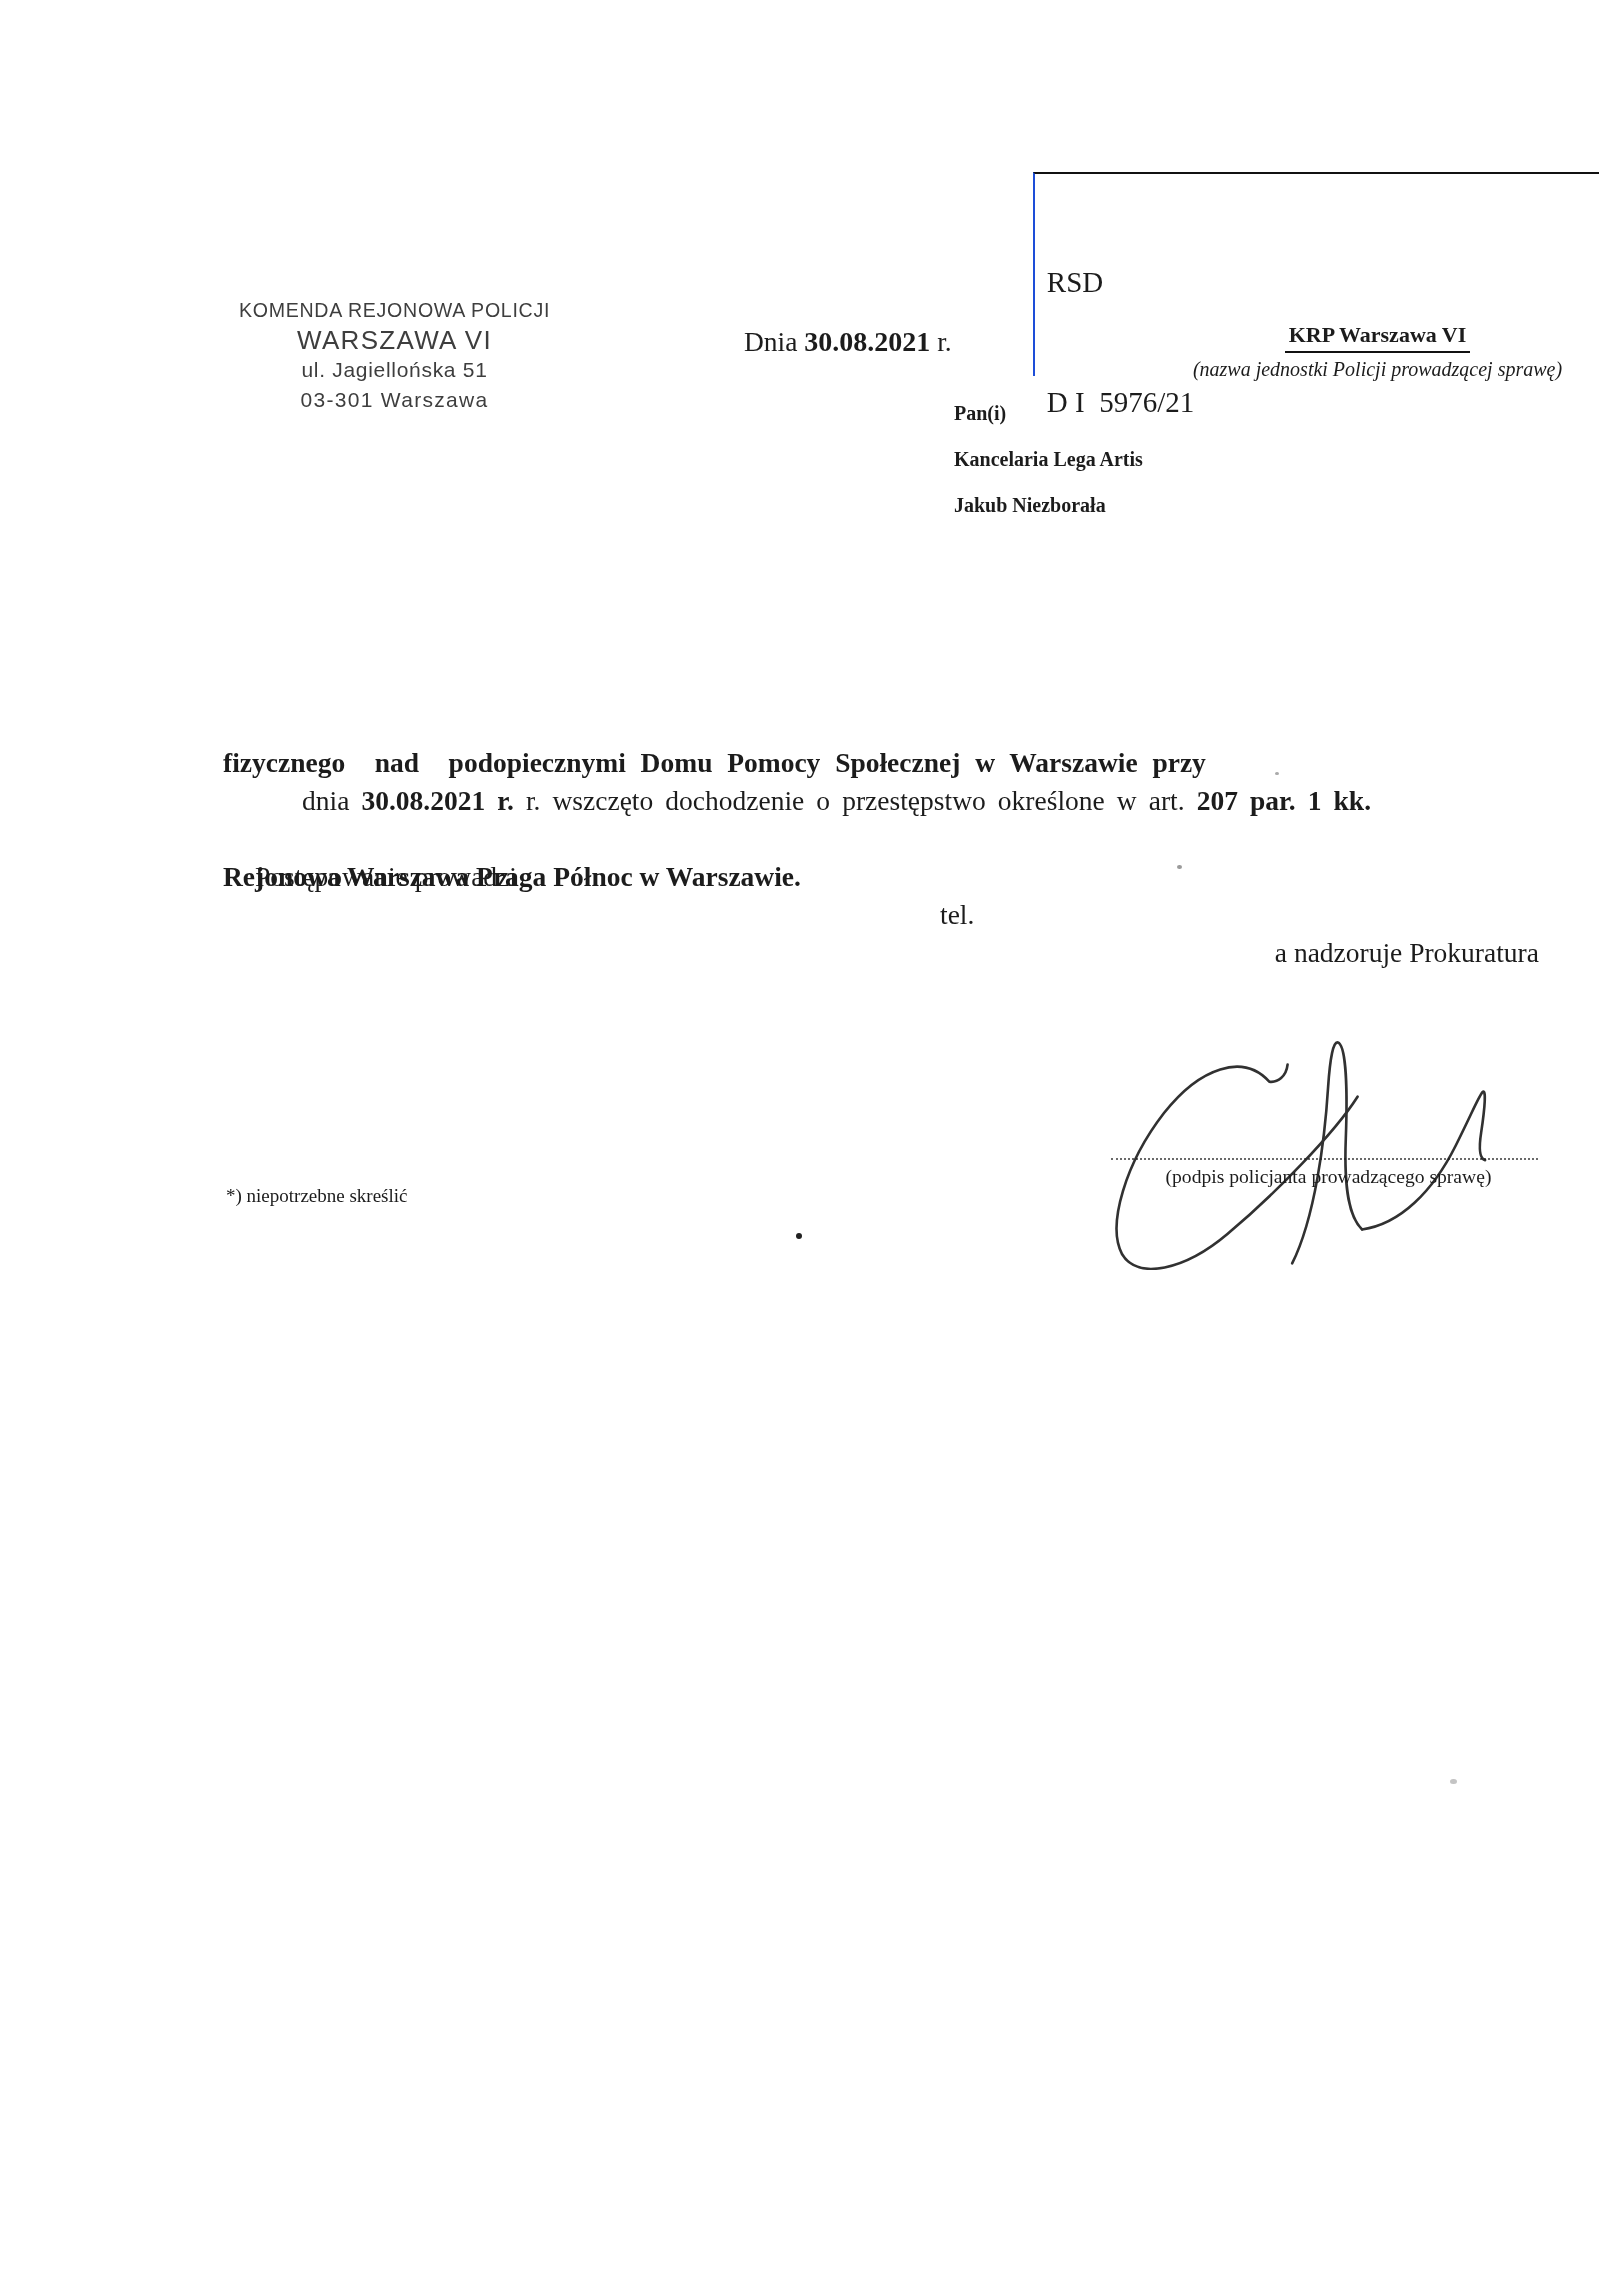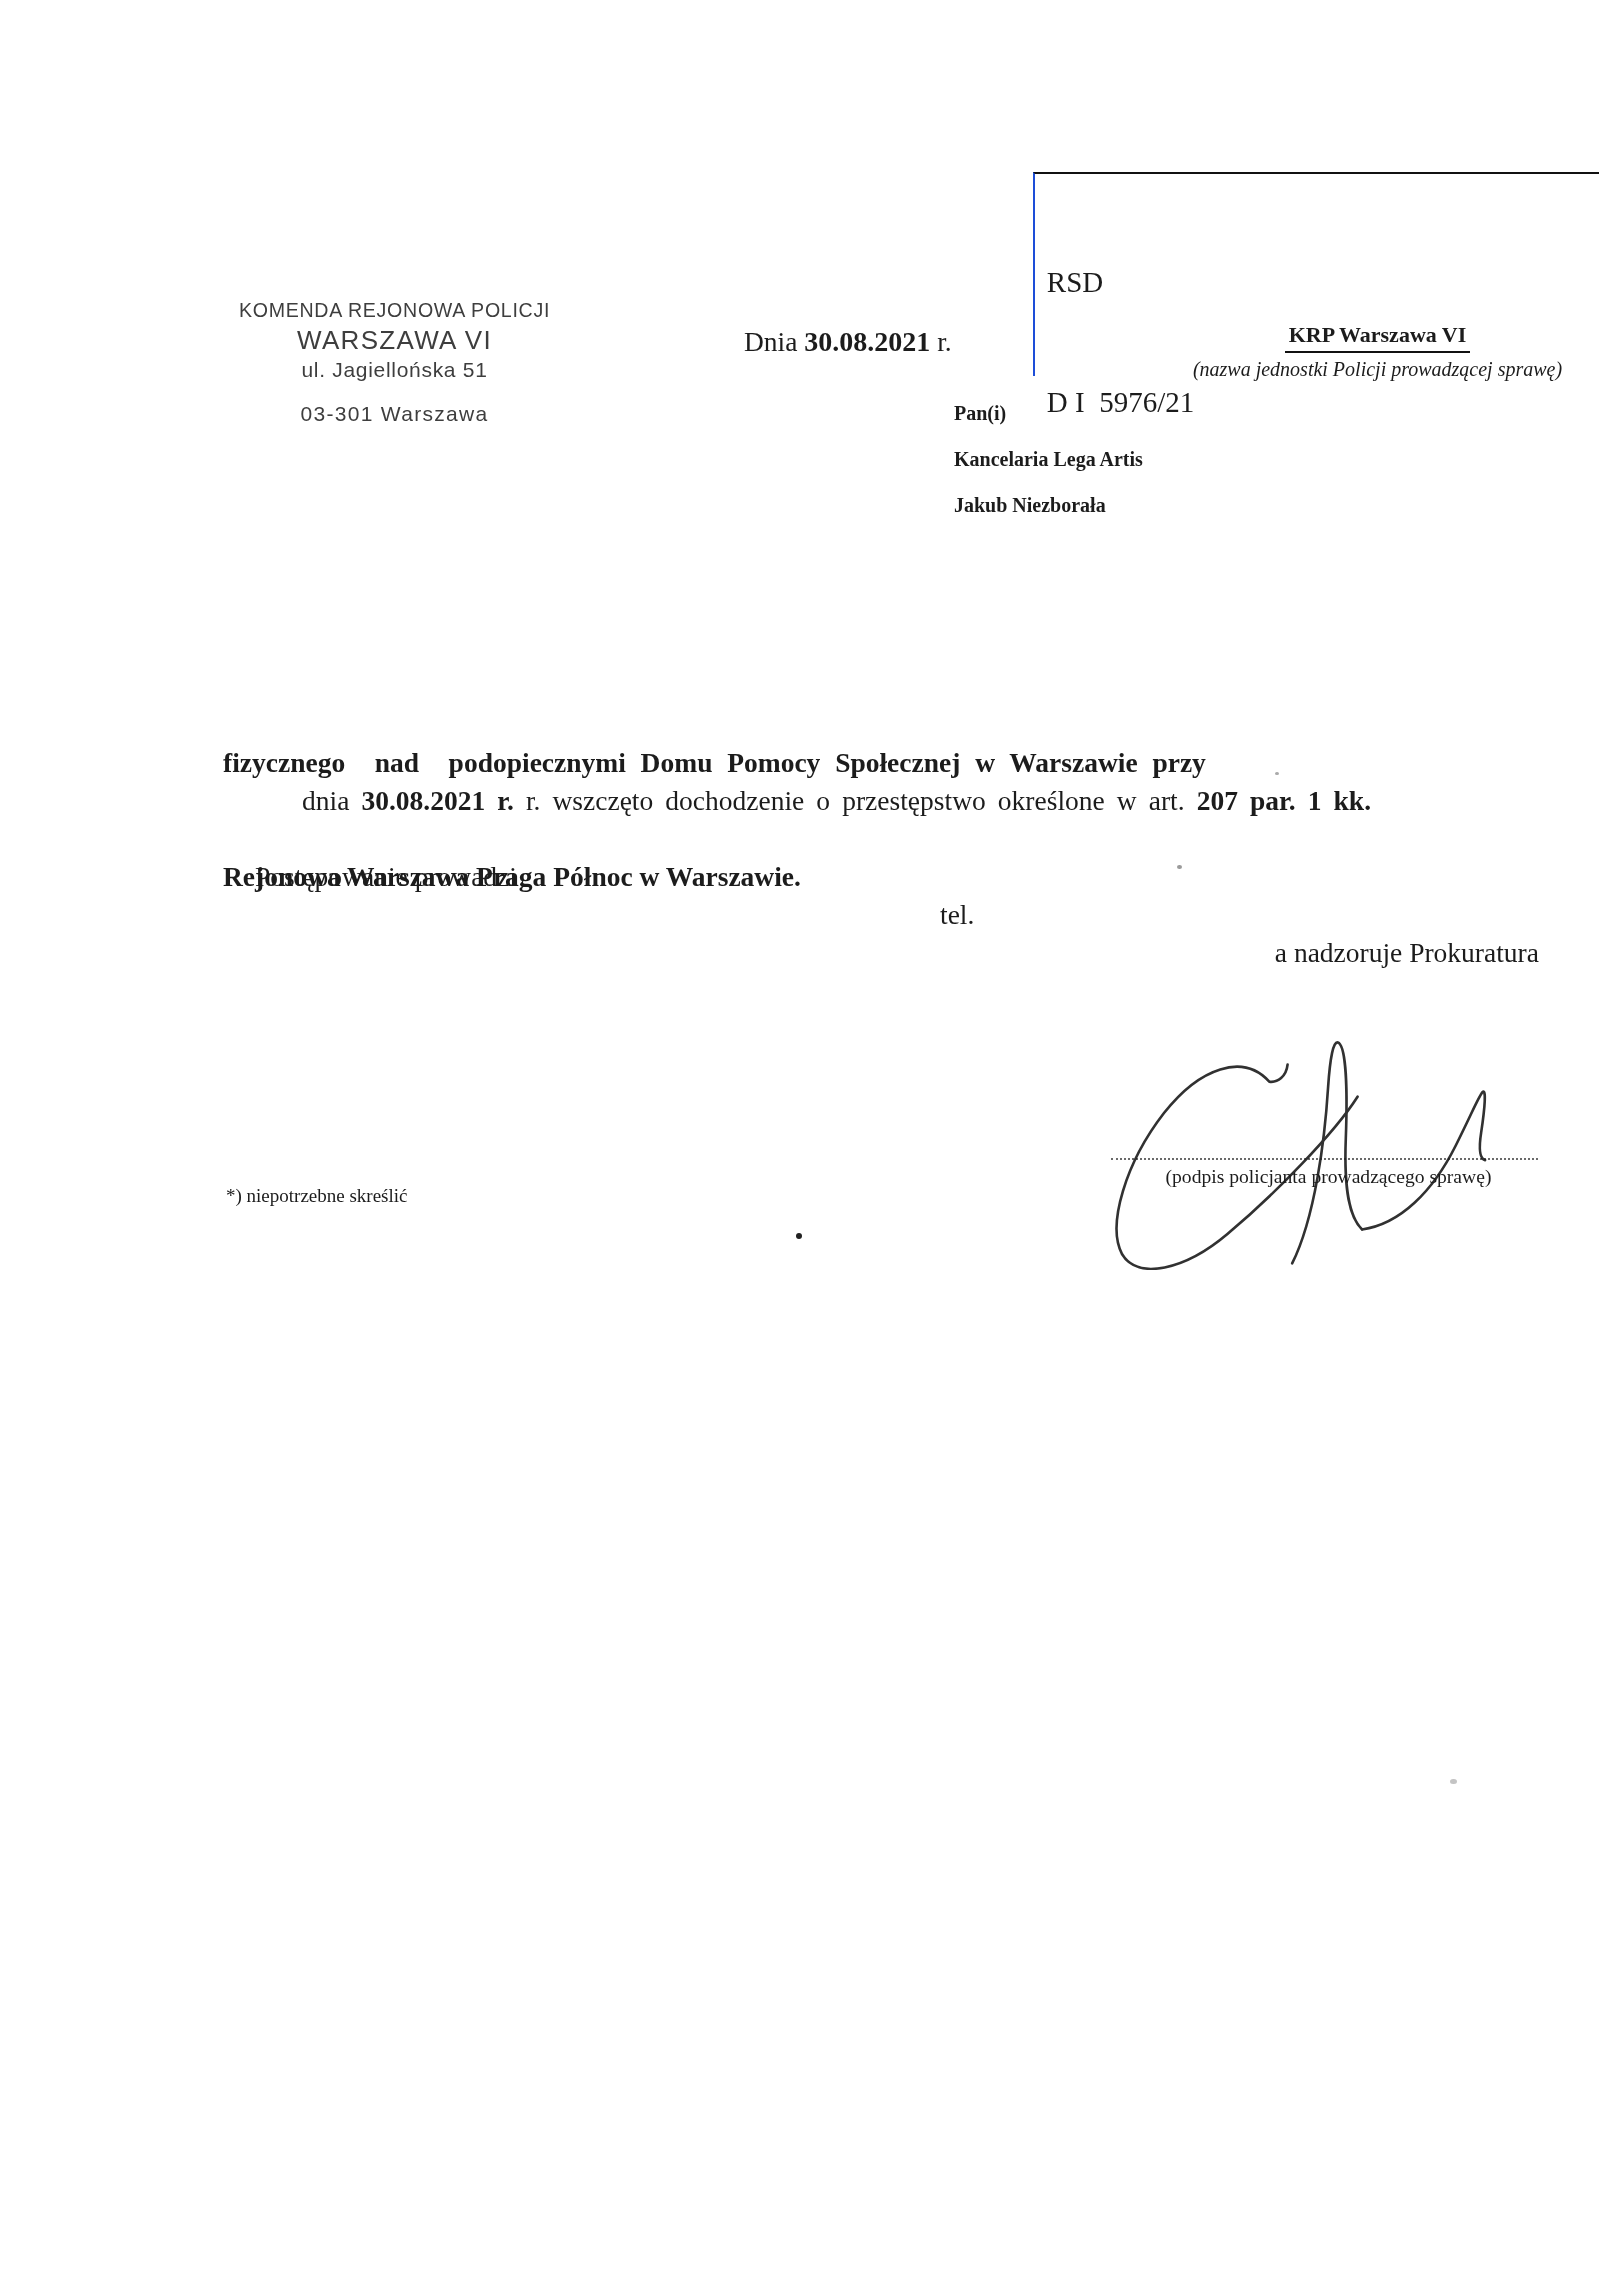--- a/index.html
+++ b/index.html
@@ -15,21 +15,21 @@
   .stamp{
     position:absolute;left:216px;top:295px;width:357px;
     text-align:center;
     font-family:"Liberation Sans", sans-serif;
     color:#2e2e2e;opacity:.92;
     line-height:30px;
   }
   .stamp .s1{font-size:19.6px;letter-spacing:0.7px;}
   .stamp .s2{font-size:26px;letter-spacing:1.3px;}
   .stamp .s3{font-size:21px;letter-spacing:0.7px;}
-  .stamp .s4{font-size:21px;letter-spacing:1.3px;margin-top:14px;}
+  .stamp .s4{font-size:21px;letter-spacing:1.3px;}
   
   .dateline{position:absolute;left:744px;top:326px;font-size:27.5px;white-space:pre;}
   .dateline b{font-size:28px;}
   
   .refbox{
     position:absolute;left:1017px;top:172px;width:566px;height:204px;
     border-top:2.6px solid #111;border-left:2px solid #1d4ed8;
     box-sizing:border-box;
     padding:7.9px 0 0 11.8px;
     font-size:29px;line-height:40px;white-space:pre;margin-left:16px;

